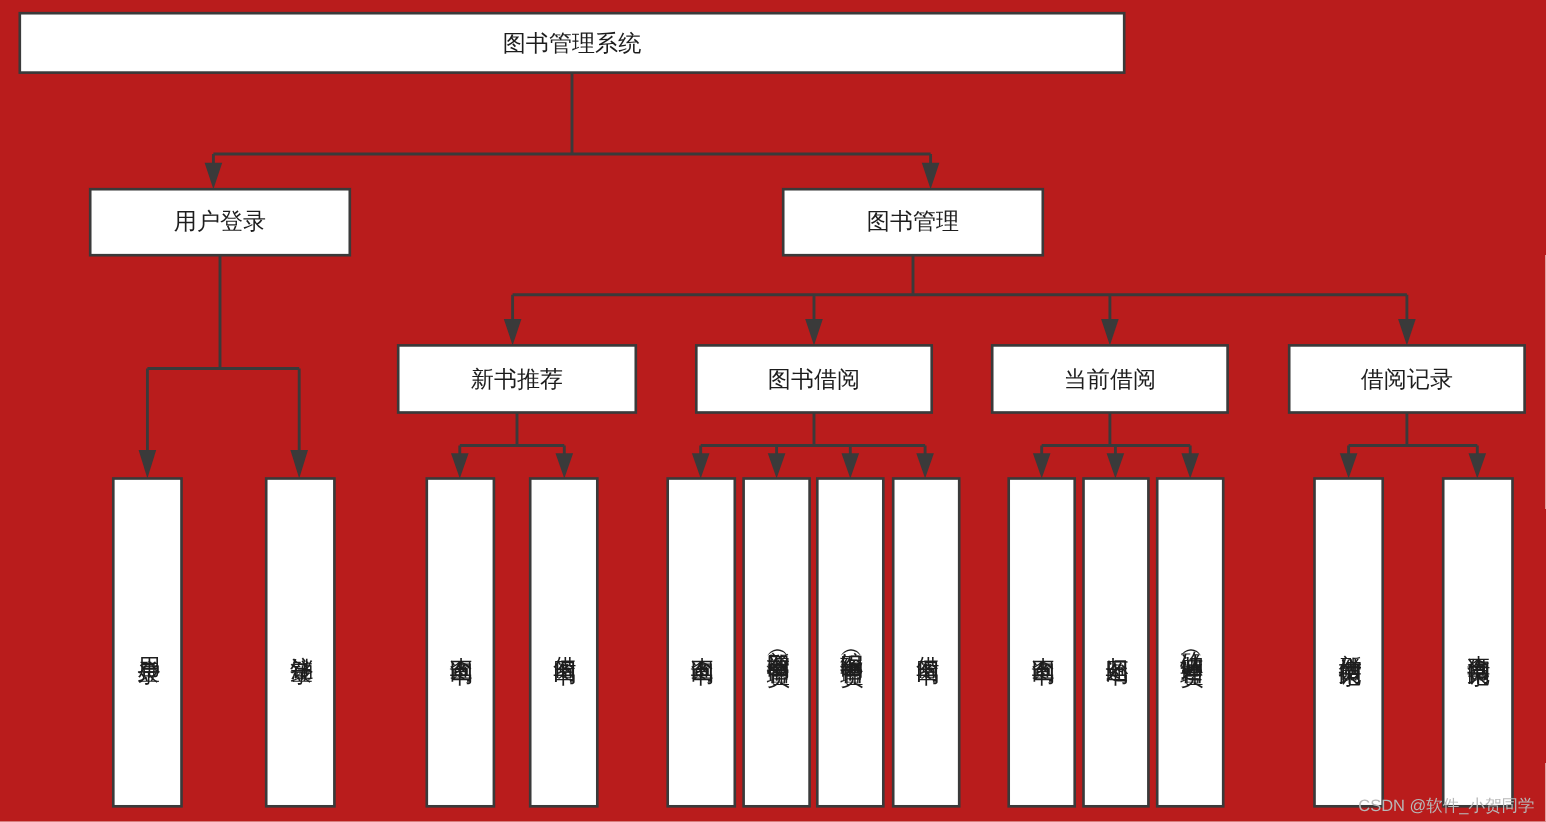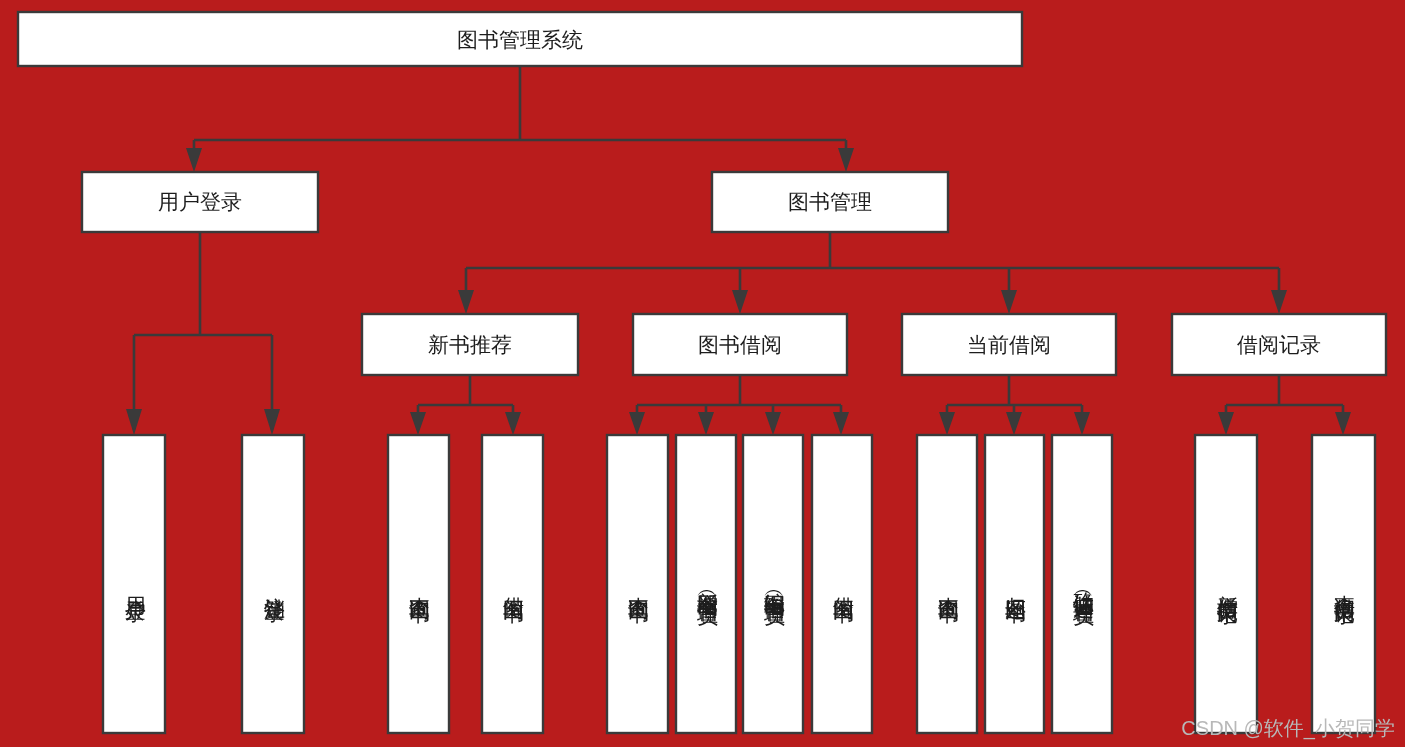--- a/index.html
+++ b/index.html
@@ -56,21 +56,21 @@
     dominant-baseline: middle;
     writing-mode: vertical-rl;
     text-orientation: upright;
     letter-spacing: 2px;
   }
   .watermark {
     position: absolute;
     right: 10px;
     bottom: 5px;
     font-family: "Liberation Sans", "DejaVu Sans", sans-serif;
-    font-size: 20px;
+    font-size: 15px;
     color: #b8b8b8;
     white-space: nowrap;
     user-select: none;
   }
 </style>
 </head>
 <body>
 
 <div id="diagram-root">
 

